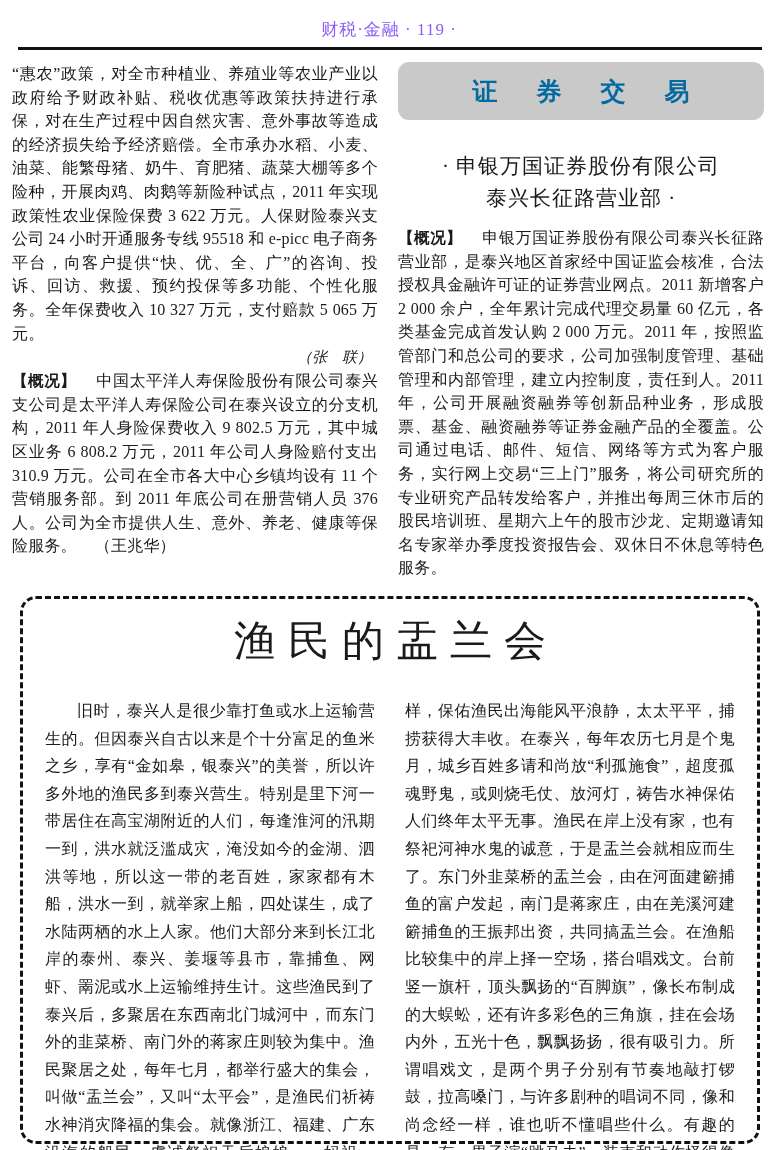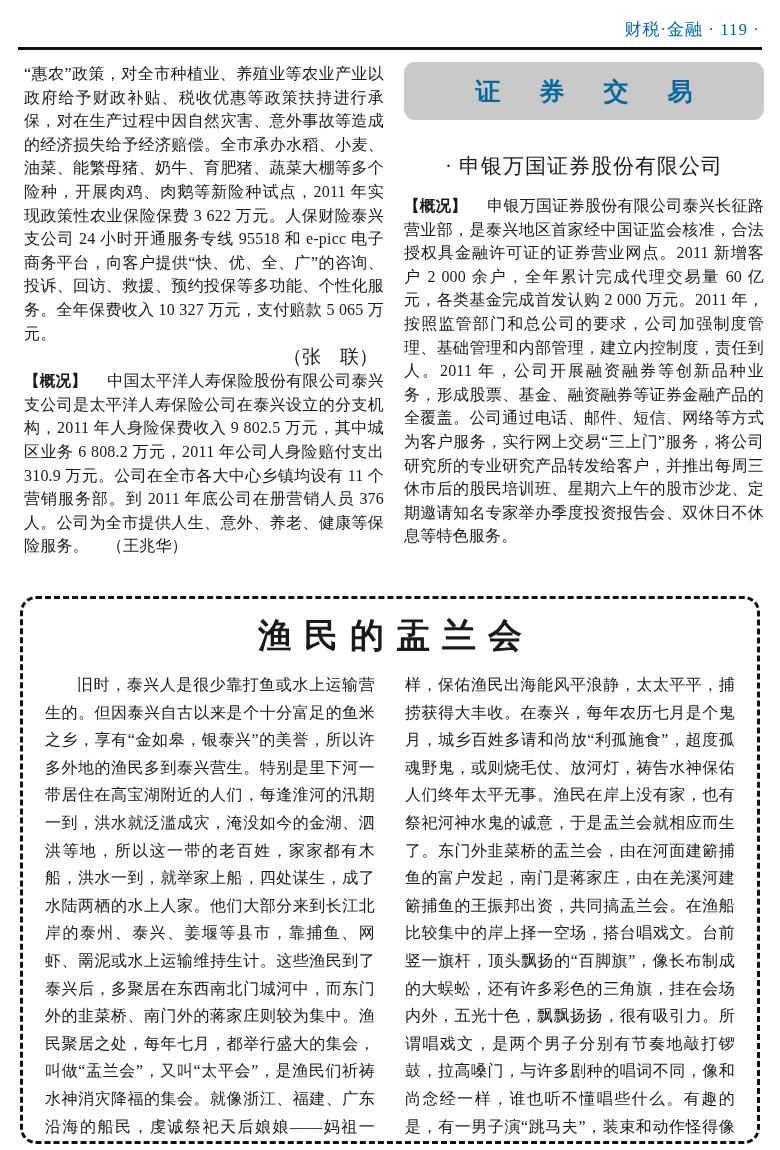--- a/index.html
+++ b/index.html
@@ -10,47 +10,47 @@
     height: 1150px;
     margin: 0 auto;
     background: #ffffff;
     color: #1a1a1a;
     font-family: "Liberation Serif", serif;
     overflow: hidden;
   }
   
   .page-header { padding: 18px 18px 0 18px; }
   .running-head {
-    text-align: right;
+    text-align: center;
     font-size: 17px;
     letter-spacing: 1px;
-    color: #0369a1;
+    color: #8b5cf6;
     padding-right: 2px;
   }
   .head-rule {
     margin-top: 6px;
     height: 3px;
     background: #111;
   }
   
   .top-columns {
     display: flex;
     gap: 20px;
-    padding: 12px 16px 0 24px;
+    padding: 12px 16px 0 12px;
     height: 538px;
   }
   .col { flex: 1 1 0; }
   .body-text {
     font-size: 16px;
     line-height: 23.6px;
     text-align: justify;
     letter-spacing: 0.2px;
   }
   .overview-label { font-weight: bold; margin-right: 20px; font-family: "Liberation Sans", sans-serif; font-size: 15.5px; }
-  .byline-line { text-align: right; font-size: 19px; line-height: 24px; padding-right: 6px; }
+  .byline-line { text-align: right; font-size: 15px; line-height: 24px; padding-right: 6px; font-style: italic; }
   .inline-byline { margin-left: 18px; white-space: nowrap; }
   .article-title {
     text-align: center;
     font-weight: normal;
     font-size: 21px;
     line-height: 32px;
     letter-spacing: 1px;
     margin: 22px 0 16px 0;
     font-family: "Liberation Serif", serif;
   }
@@ -75,25 +75,25 @@
     right: 20px;
     top: 596px;
     height: 548px;
     border: 3px dashed #111;
     border-radius: 16px;
     padding: 10px 22px 8px 22px;
     background: #fff;
   }
   .feature-title {
     text-align: center;
-    font-size: 34px;
-    font-weight: bold;
+    font-size: 42px;
+    font-weight: normal;
     letter-spacing: 12px;
     text-indent: 12px;
-    margin: 4px 0 12px 0;
+    margin: 4px 0 28px 0;
     font-family: "DejaVu Serif", "Liberation Serif", serif;
   }
   .feature-columns {
     column-count: 2;
     column-gap: 30px;
     height: 470px;
     overflow: hidden;
   }
   .feature-text {
     font-size: 16px;
@@ -121,20 +121,21 @@
 
 
       <p class="body-text"><span class="overview-label">【概况】</span><span>中国太平洋人寿保险股份有限公司泰兴支公司是太平洋人寿保险公司在泰兴设立的分支机构，2011 年人身险保费收入 9 802.5 万元，其中城区业务 6 808.2 万元，2011 年公司人身险赔付支出 310.9 万元。公司在全市各大中心乡镇均设有 11 个营销服务部。到 2011 年底公司在册营销人员 376 人。公司为全市提供人生、意外、养老、健康等保险服务。</span><span class="inline-byline">（王兆华）</span></p>
     </section>
 
     <section class="col right-col">
       <div class="banner">证 券 交 易</div>
 
       <h2 class="article-title">
         <span>· 申银万国证券股份有限公司</span><br>
+        <span>泰兴长征路营业部 ·</span>
       </h2>
 
       <p class="body-text"><span class="overview-label">【概况】</span><span>申银万国证券股份有限公司泰兴长征路营业部，是泰兴地区首家经中国证监会核准，合法授权具金融许可证的证券营业网点。2011 新增客户 2 000 余户，全年累计完成代理交易量 60 亿元，各类基金完成首发认购 2 000 万元。2011 年，按照监管部门和总公司的要求，公司加强制度管理、基础管理和内部管理，建立内控制度，责任到人。2011 年，公司开展融资融券等创新品种业务，形成股票、基金、融资融券等证券金融产品的全覆盖。公司通过电话、邮件、短信、网络等方式为客户服务，实行网上交易“三上门”服务，将公司研究所的专业研究产品转发给客户，并推出每周三休市后的股民培训班、星期六上午的股市沙龙、定期邀请知名专家举办季度投资报告会、双休日不休息等特色服务。</span></p>
     </section>
 
   </main>
 
   <section class="feature-box">
     <h1 class="feature-title">渔民的盂兰会</h1>
     <div class="feature-columns">

